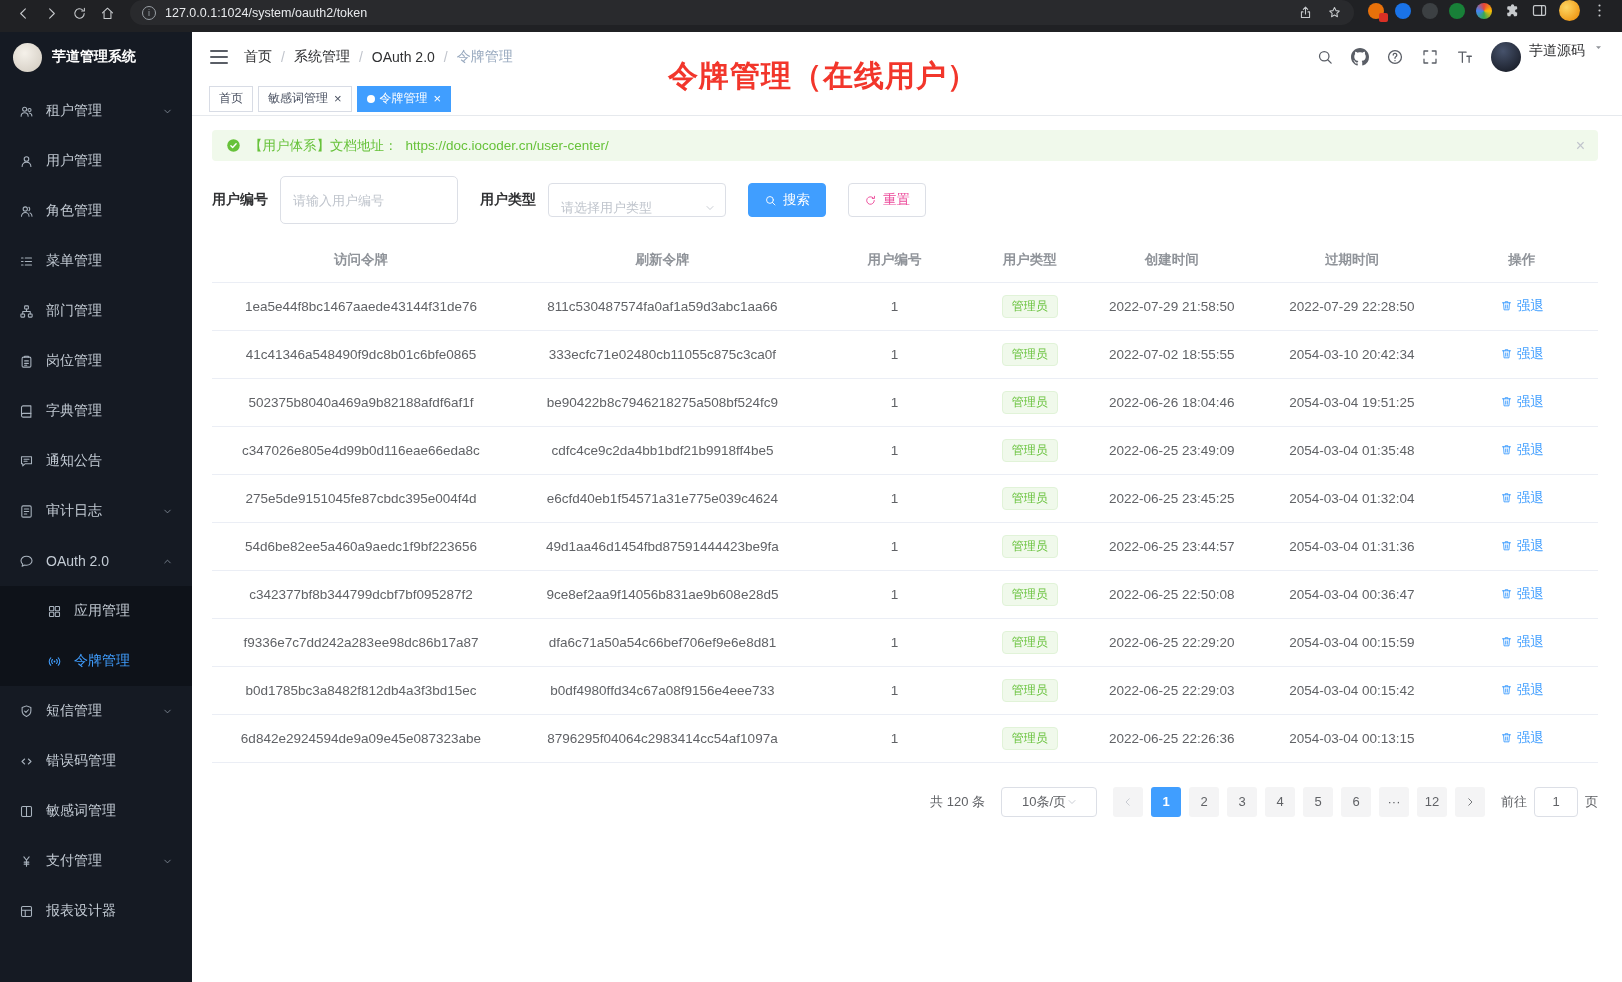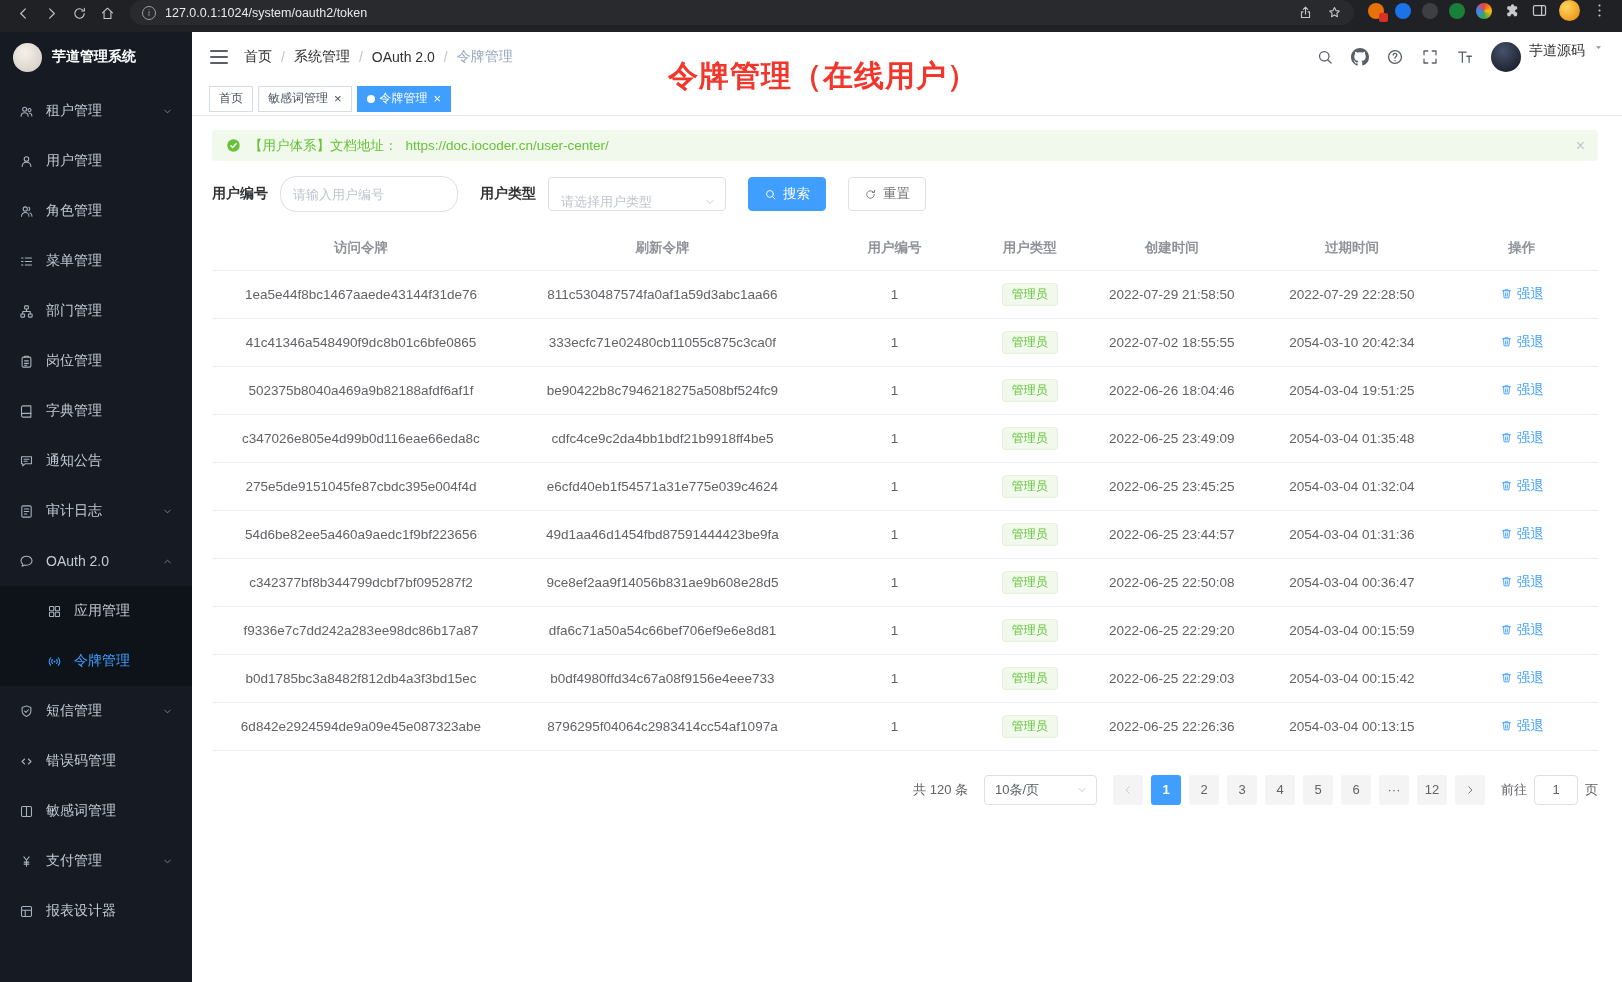--- a/index.html
+++ b/index.html
@@ -64,41 +64,41 @@
 
   .content{flex:1;padding:14px 24px 0 20px;overflow:hidden}
   .alert{height:31px;background:#f0f9eb;border-radius:4px;display:flex;align-items:center;gap:8px;padding:0 14px;font-size:13.5px;color:#67c23a;margin-bottom:15px;position:relative}
   .alert-check{width:15px;height:15px;flex-shrink:0}
   .alert-link{color:#67c23a;text-decoration:none;cursor:pointer}
   .alert-close{position:absolute;right:13px;top:50%;transform:translateY(-50%);color:#c0c4cc;font-size:16px;cursor:pointer}
 
   .filters{display:flex;align-items:center;gap:22px;margin-bottom:14px}
   .f-group{display:flex;align-items:center;gap:12px}
   .f-label{font-size:14px;color:#303133;font-weight:700;white-space:nowrap}
-  .f-input{width:178px;height:36px;border:1px solid #dcdfe6;border-radius:16px;padding:0 12px;font-size:13px;color:#606266;outline:none;font-family:inherit;background:#fff}
+  .f-input{width:178px;height:48px;border:1px solid #dcdfe6;border-radius:5px;padding:0 12px;font-size:13px;color:#606266;outline:none;font-family:inherit;background:#fff}
   .f-input::placeholder{color:#bfc4cc}
   .f-select{width:178px;height:34px;border:1px solid #dcdfe6;border-radius:4px;display:flex;align-items:center;justify-content:space-between;padding:16px 9px 0 12px;color:#bfc4cc;font-size:13px;cursor:pointer;background:#fff}
   .sel-caret{width:12px;height:12px;color:#c0c4cc;flex-shrink:0}
-  .btn{height:34px;border-radius:4px;display:inline-flex;align-items:center;gap:6px;padding:0 15px;font-size:13.5px;cursor:pointer;border:1px solid #dcdfe6;background:#fff;color:#737373;font-family:inherit}
+  .btn{height:34px;border-radius:4px;display:inline-flex;align-items:center;gap:6px;padding:0 15px;font-size:13.5px;cursor:pointer;border:1px solid #dcdfe6;background:#fff;color:#ec4899;font-family:inherit}
   .btn-primary{background:#409eff;border-color:#409eff;color:#fff}
   .b-icon{width:13px;height:13px;display:inline-block;flex-shrink:0}
 
   table.data{width:100%;border-collapse:collapse;table-layout:fixed}
   .data th{font-size:13.5px;color:#8f9399;font-weight:700;height:44px;text-align:center;border-bottom:1px solid #ebeef5}
   .data td{font-size:13.5px;color:#606266;height:48px;text-align:center;border-bottom:1px solid #ebeef5;white-space:nowrap;overflow:hidden}
   .data th:nth-child(1){width:21.5%}.data th:nth-child(2){width:22%}
   .data th:nth-child(3){width:11.5%}.data th:nth-child(4){width:8%}
   .data th:nth-child(5){width:12.5%}.data th:nth-child(6){width:13.5%}
   .data th:nth-child(7){width:11%}
   .tag-success{display:inline-block;padding:3px 9px;font-size:12px;color:#67c23a;background:#f0f9eb;border:1px solid #e1f3d8;border-radius:4px;line-height:1.25}
   .link-btn{color:#409eff;font-size:13.5px;display:inline-flex;align-items:center;gap:4px;cursor:pointer;text-decoration:none}
 
   .pagination{display:flex;align-items:center;justify-content:flex-end;gap:8px;margin-top:24px;font-size:13px;color:#606266}
   .pg-total{margin-right:8px;white-space:nowrap}
-  .pg-size{width:113px;height:30px;border:1px solid #dcdfe6;border-radius:4px;display:flex;align-items:center;justify-content:space-between;padding:0 8px 0 10px;cursor:pointer;background:#fff;margin-right:8px}
+  .pg-size{width:96px;height:30px;border:1px solid #dcdfe6;border-radius:4px;display:flex;align-items:center;justify-content:center;padding:0 8px 0 10px;cursor:pointer;background:#fff;margin-right:8px}
   .pg-pages{display:flex;gap:8px}
   .page-btn{min-width:30px;height:30px;border:none;background:#f4f4f5;border-radius:3px;font-size:13px;color:#606266;cursor:pointer;font-family:inherit;display:inline-flex;align-items:center;justify-content:center;padding:0 4px}
   .page-btn.active{background:#409eff;color:#fff;font-weight:700}
   .pg-arrow svg{width:12px;height:12px}
   .pg-arrow.prev{color:#c0c4cc}
   .pg-goto{display:flex;align-items:center;gap:7px;margin-left:8px}
   .goto-input{width:44px;height:30px;border:1px solid #dcdfe6;border-radius:4px;text-align:center;font-size:13px;color:#606266;outline:none;font-family:inherit}
 </style>
 </head>
 <body>

